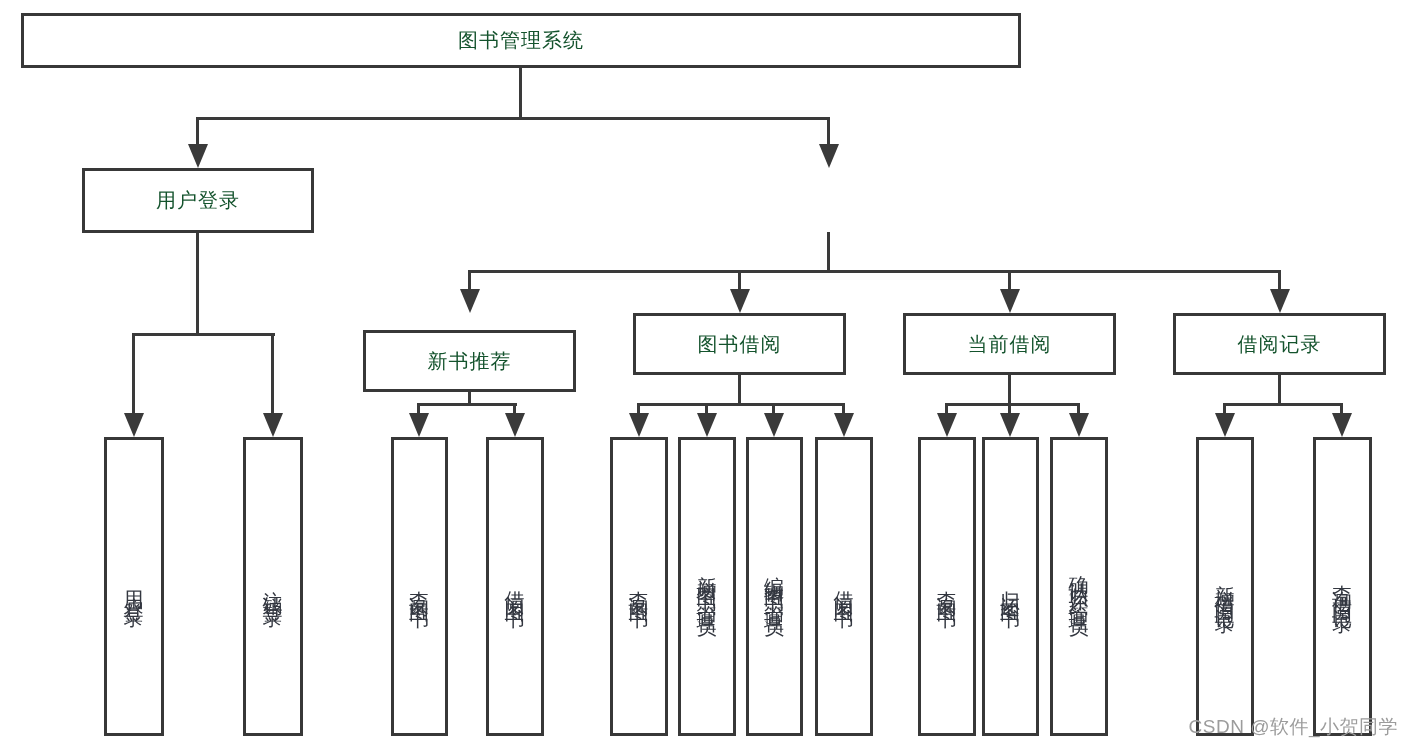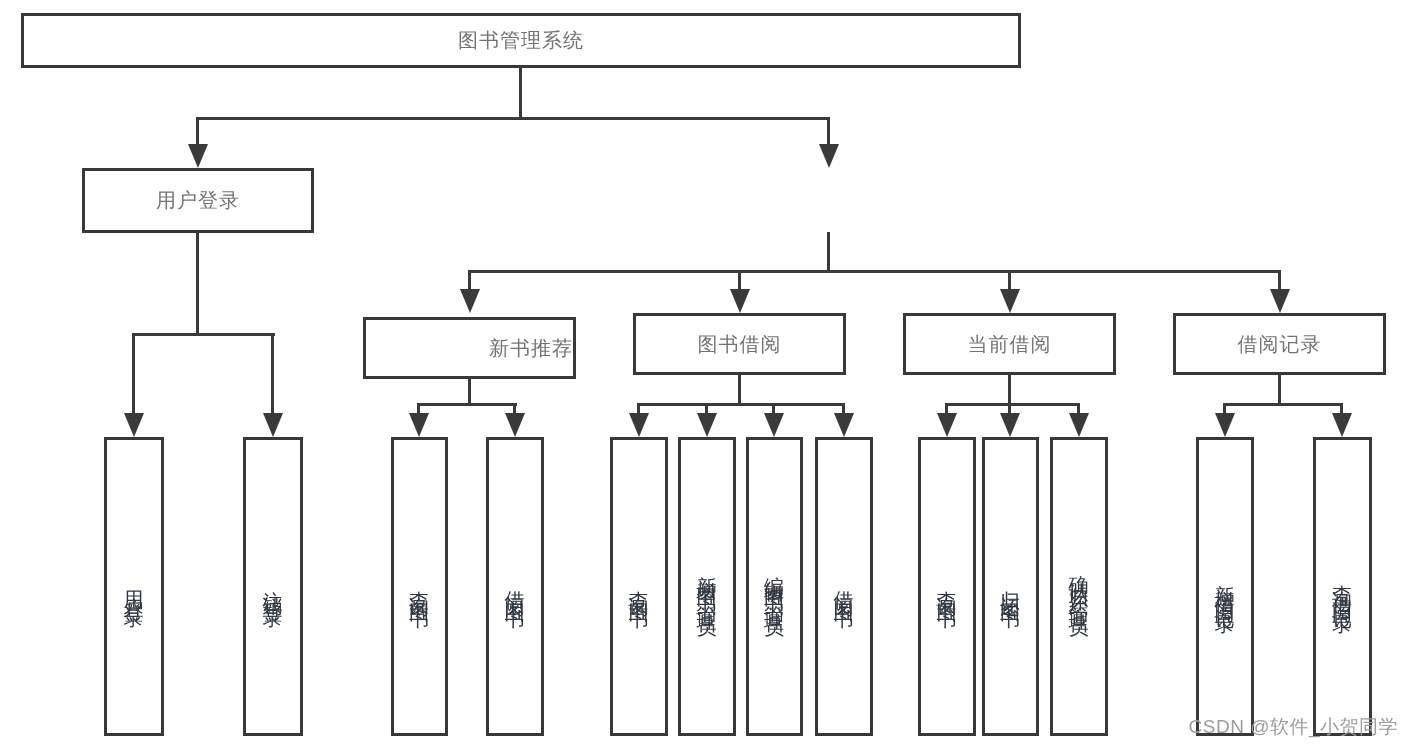--- a/index.html
+++ b/index.html
@@ -17,21 +17,21 @@
   }
   
   .node {
     position: absolute;
     box-sizing: border-box;
     border: 3px solid #383838;
     background: #ffffff;
     display: flex;
     align-items: center;
     justify-content: center;
-    color: #737373;
+    color: #14532d;
     font-size: 20px;
     letter-spacing: 1px;
     white-space: nowrap;
   }
   .leaf {
     position: absolute;
     box-sizing: border-box;
     border: 3px solid #383838;
     background: #ffffff;
     display: flex;
@@ -138,21 +138,21 @@
   <div class="arrow" style="left:1332px; top:413px;"></div>
 
   <div class="node" style="left:21px; top:13px; width:1000px; height:55px;">
     <span>图书管理系统</span>
   </div>
 
   <div class="node" style="left:82px; top:168px; width:232px; height:65px;">
     <span>用户登录</span>
   </div>
 
-  <div class="node" style="left:363px; top:317px; width:213px; height:62px;justify-content:flex-end;">
+  <div class="node" style="left:363px; top:330px; width:213px; height:62px;">
     <span>新书推荐</span>
   </div>
   <div class="node" style="left:633px; top:313px; width:213px; height:62px;text-align:center;">
     <span>图书借阅</span>
   </div>
   <div class="node" style="left:903px; top:313px; width:213px; height:62px;">
     <span>当前借阅</span>
   </div>
   <div class="node" style="left:1173px; top:313px; width:213px; height:62px;">
     <span>借阅记录</span>

